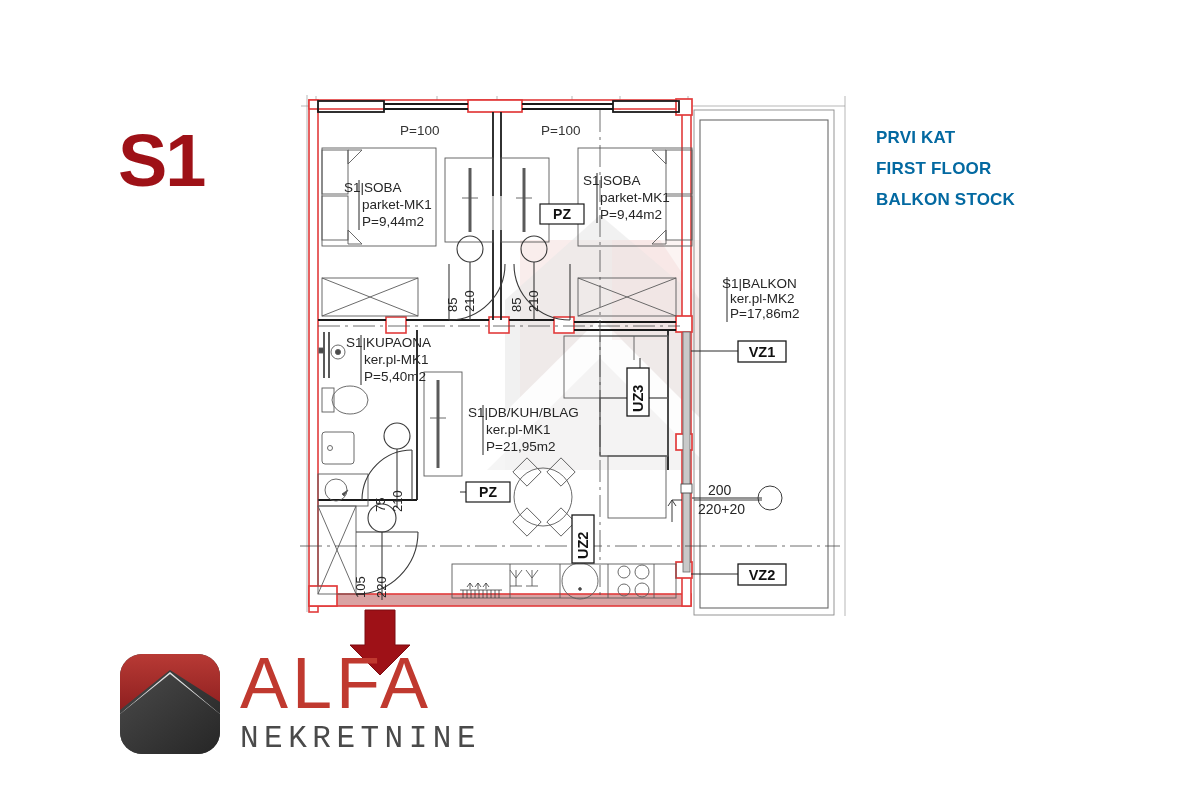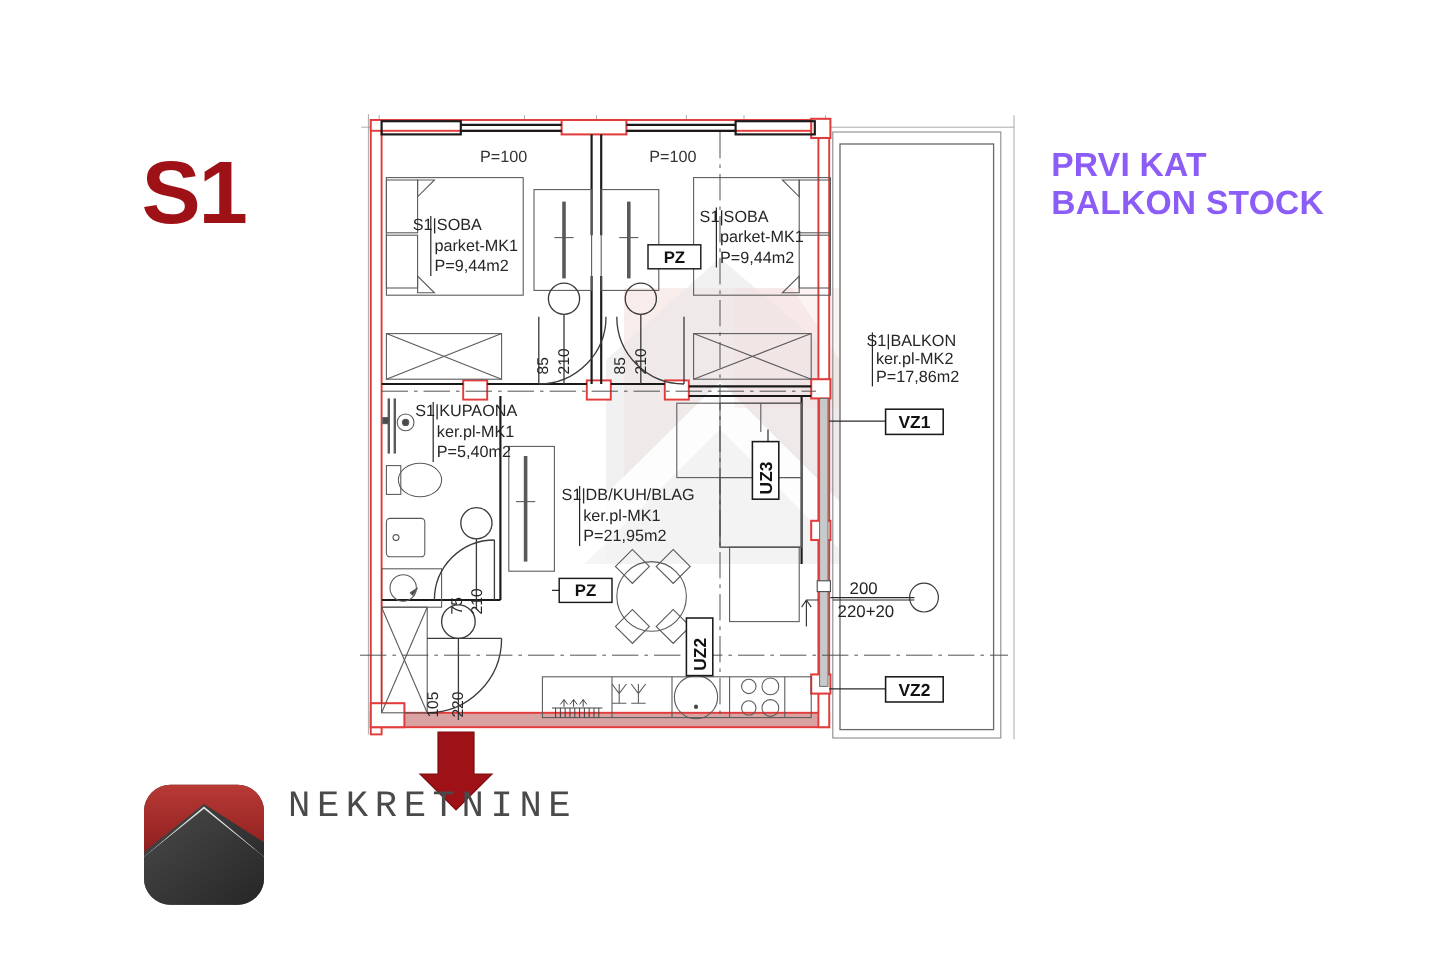--- a/index.html
+++ b/index.html
@@ -22,23 +22,23 @@
     line-height:74px;
     letter-spacing:-2px;
     color:#9e1117;
   }
 
   
   #title-block{
     position:absolute;left:876px;top:122px;
     font-family:"Liberation Sans", sans-serif;
     font-weight:bold;
-    font-size:28px;
+    font-size:17px;
     line-height:31px;
-    color:#8b5cf6;
+    color:#0369a1;
     letter-spacing:0.2px;
     white-space:nowrap;
   }
 
   
   #logo{position:absolute;left:118px;top:648px;width:380px;height:120px;}
   #logo-mark{position:absolute;left:0px;top:4px;width:104px;height:104px;}
   #logo-text{position:absolute;left:122px;top:2px;}
   #logo-alfa{
     font-family:"Liberation Sans", sans-serif;
@@ -377,20 +377,21 @@
     <g>
       <path d="M365 610 L395 610 L395 645 L410 645 L380 675 L350 645 L365 645 Z" fill="#9e1117" stroke="#7d0d12" stroke-width="1"></path>
     </g>
 
   </svg>
 
   <div id="s1-label">S1</div>
 
   <div id="title-block">
     <div>PRVI KAT</div>
+    <div>FIRST FLOOR</div>
     <div>BALKON STOCK</div>
   </div>
 
   <div id="logo">
     <svg id="logo-mark" viewBox="0 0 104 104">
       <defs>
         <linearGradient id="lgRed" x1="0" y1="0" x2="0" y2="1">
           <stop offset="0%" stop-color="#b83a35"></stop>
           <stop offset="100%" stop-color="#8e1f1f"></stop>
         </linearGradient>
@@ -398,17 +399,18 @@
           <stop offset="0%" stop-color="#4a4a4a"></stop>
           <stop offset="100%" stop-color="#262626"></stop>
         </linearGradient>
       </defs>
       <rect x="2" y="2" width="100" height="100" rx="22" fill="url(#lgDark)"></rect>
       <path d="M2 24 A22 22 0 0 1 24 2 L80 2 A22 22 0 0 1 102 24 L102 50 L52 18 L2 58 Z" fill="url(#lgRed)"></path>
       <path d="M2 72 L52 30 L102 72 L102 62 L52 20 L2 62 Z" fill="#e0e0e0"></path>
       <path d="M2 80 A0 0 0 0 0 2 80 L2 62 L52 22 L102 62 L102 80 A22 22 0 0 1 80 102 L24 102 A22 22 0 0 1 2 80 Z" fill="url(#lgDark)"></path>
     </svg>
     <div id="logo-text">
+      <div id="logo-alfa">ALFA</div>
       <div id="logo-nekretnine">NEKRETNINE</div>
     </div>
   </div>
 
 </div>
 
 </body></html>

